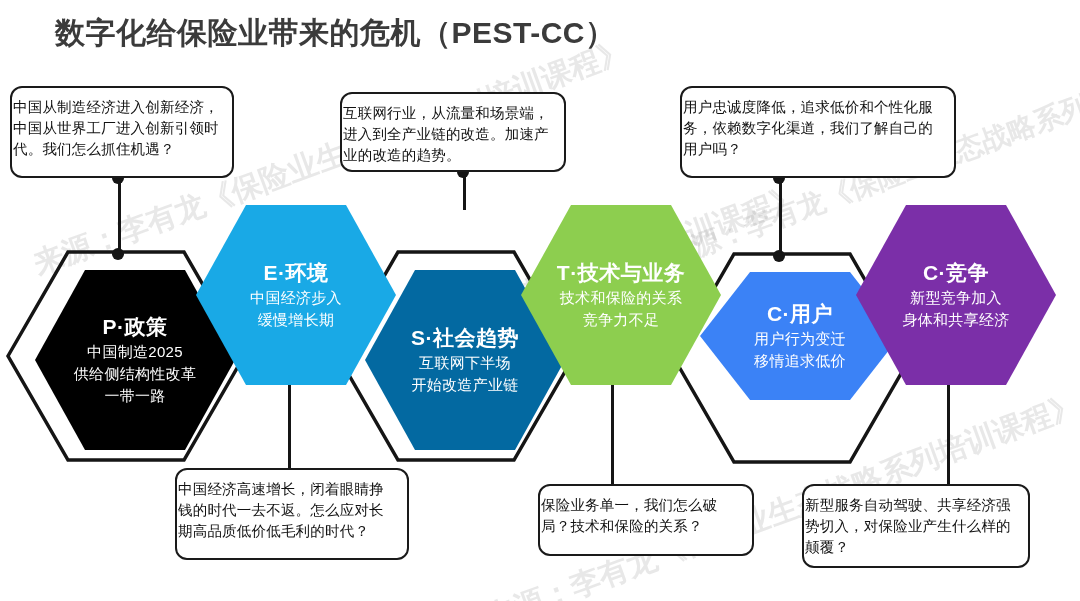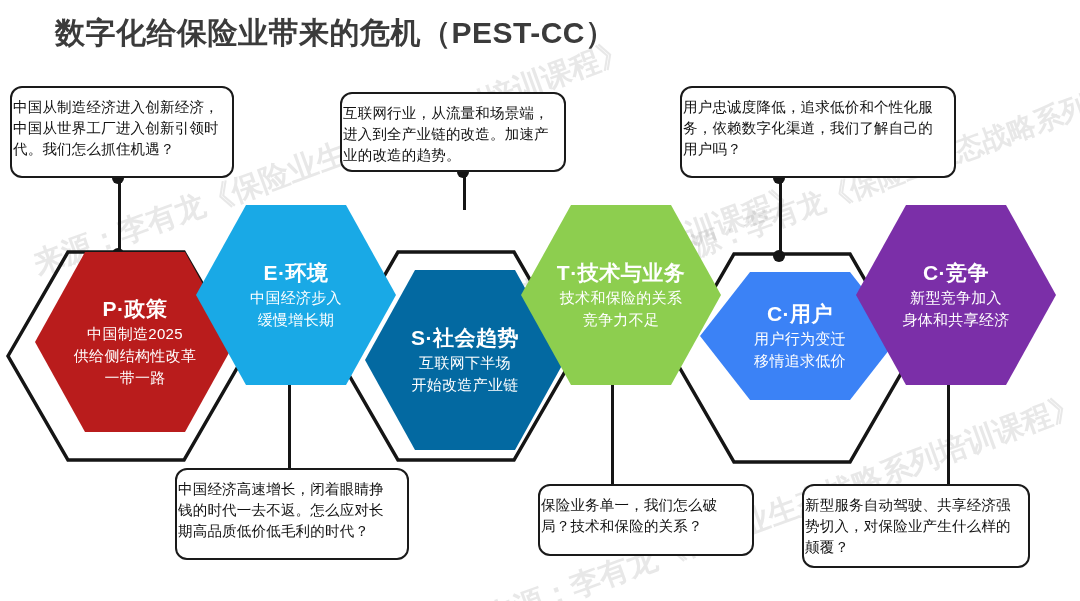--- a/index.html
+++ b/index.html
@@ -165,21 +165,21 @@
     <svg width="240" height="216" viewBox="0 0 240 216">
       <polygon points="2,108 62,4 178,4 238,108 178,212 62,212" fill="none" stroke="#151515" stroke-width="3.5"></polygon>
     </svg>
   </div>
   <div class="hex-outline" style="left:672px; top:250px;">
     <svg width="240" height="216" viewBox="0 0 240 216">
       <polygon points="2,108 62,4 178,4 238,108 178,212 62,212" fill="none" stroke="#151515" stroke-width="3.5"></polygon>
     </svg>
   </div>
 
-  <div class="hex side" style="left:35px; top:252px; width:200px; height:180px; background:#b91c1c;">
+  <div class="hex side" style="left:35px; top:270px; width:200px; height:180px; background:#000000;">
     <div class="hex-title">P·政策</div>
     <div class="hex-sub">中国制造2025</div>
     <div class="hex-sub">供给侧结构性改革</div>
     <div class="hex-sub">一带一路</div>
   </div>
 
   <div class="hex side" style="left:196px; top:205px; width:200px; height:180px; background:#19A9E6;">
     <div class="hex-title">E·环境</div>
     <div class="hex-sub">中国经济步入</div>
     <div class="hex-sub">缓慢增长期</div>

